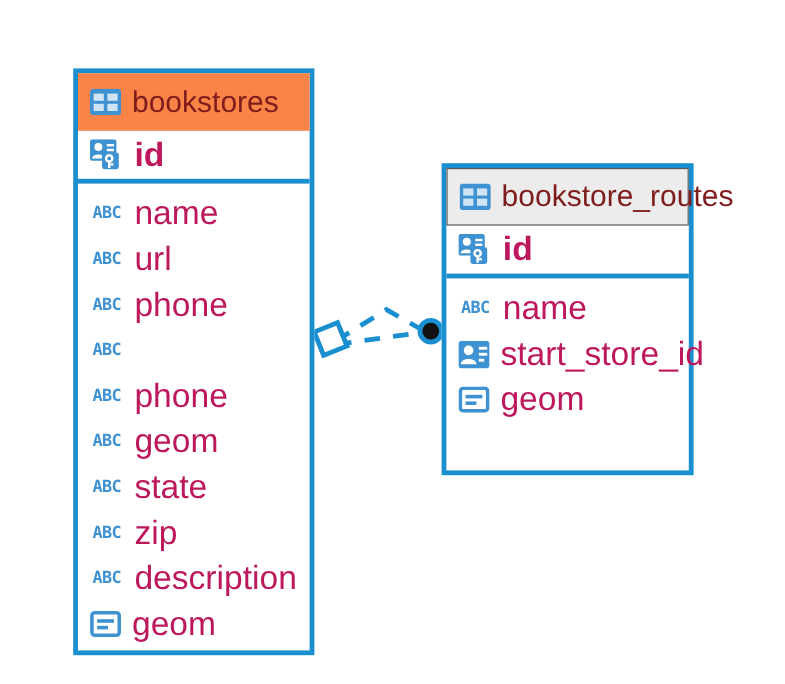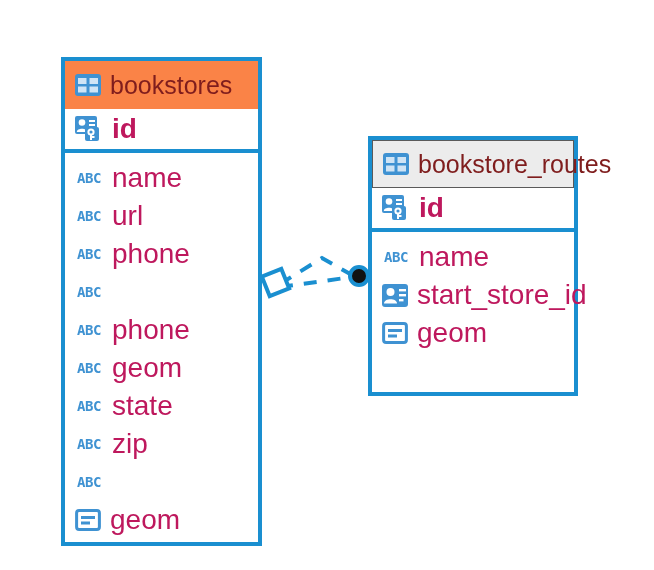--- a/index.html
+++ b/index.html
@@ -224,20 +224,21 @@
         <span class="icon icon-abc">
           <span class="abc-text">ABC</span>
         </span>
         <span class="field-label">zip</span>
       </div>
 
       <div class="field-row">
         <span class="icon icon-abc">
           <span class="abc-text">ABC</span>
         </span>
+        <span class="field-label">description</span>
       </div>
 
       <div class="field-row">
         <span class="icon icon-geom">
           <svg viewBox="0 0 26 22" width="26" height="22" xmlns="http://www.w3.org/2000/svg">
             <rect x="1.6" y="1.6" width="22.8" height="18.8" rx="2.5" fill="#ffffff" stroke="#3f92d2" stroke-width="3"></rect>
             <rect x="6" y="7" width="14" height="3" fill="#3f92d2"></rect>
             <rect x="6" y="12.5" width="9" height="3" fill="#3f92d2"></rect>
           </svg>
         </span>

